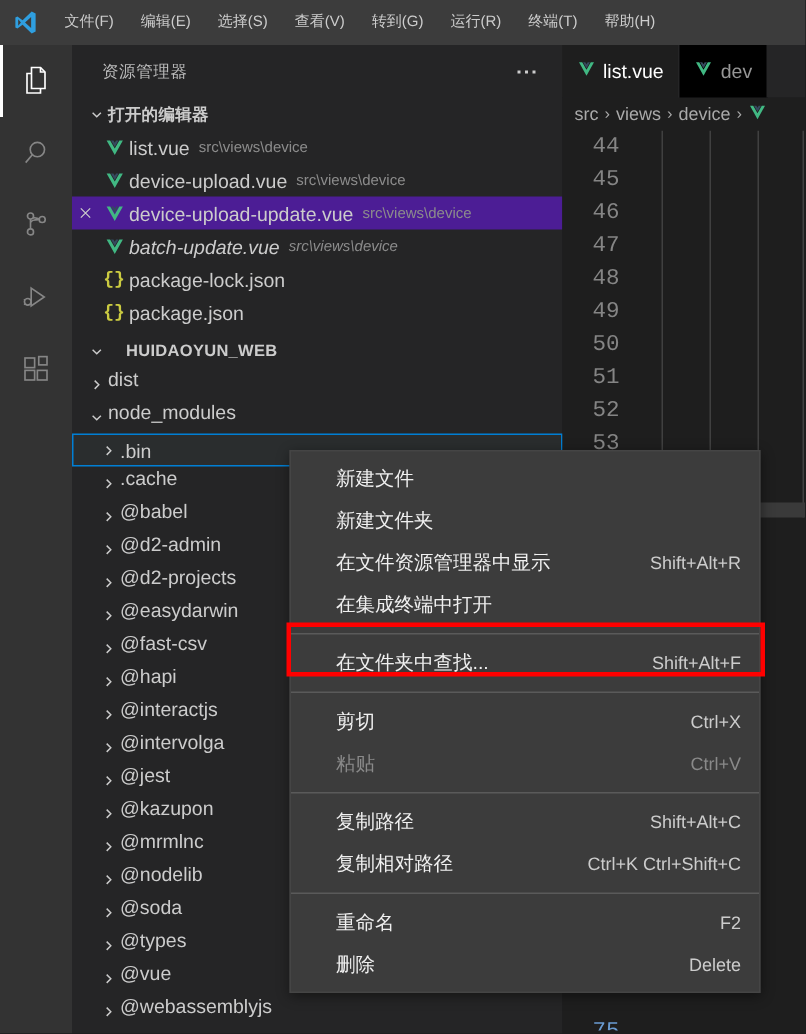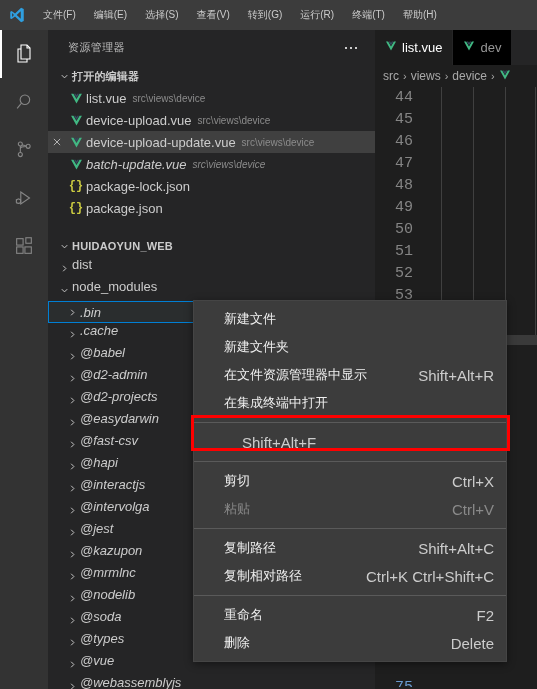--- a/index.html
+++ b/index.html
@@ -62,39 +62,39 @@
   .twisty {
     width:16px; height:22px; display:flex; align-items:center; justify-content:center;
     color:#cccccc; flex:none;
   }
   .twisty svg { display:block; }
 
   .row {
     height:22px; display:flex; align-items:center; font-size:13px;
     color:#cccccc; white-space:nowrap; position:relative;
   }
-  .row.selected-open { background:#404040; }
+  .row.selected-open { background:#4c1d95; }
   .row.focus-border {
     background:#2a2d2e; outline:1px solid #007fd4; outline-offset:-1px; z-index:3;
   }
   .row .close-x {
     width:18px; display:flex; align-items:center; justify-content:center;
     color:#cccccc; font-size:13px; flex:none;
   }
   .row .spacer18 { width:18px; flex:none; }
   .ficon { width:20px; display:flex; align-items:center; justify-content:center; flex:none; }
   .ficon.vue svg { display:block; }
   .ficon.json { color:#cbcb41; font-size:12px; font-weight:bold; font-family:"Liberation Mono","DejaVu Sans Mono",monospace; }
   .fname { font-size:13px; color:#cccccc; }
   .fname.italic { font-style:italic; }
   .fpath { font-size:10px; color:#8c8c8c; margin-left:6px; }
   .fpath.italic { font-style:italic; }
 
   .indent1 { padding-left:8px; }
-  .indent2 { padding-left:16px;font-style:italic; }
+  .indent2 { padding-left:16px; }
   .folder-row { height:22px; display:flex; align-items:flex-start; font-size:13px; color:#cccccc; }
   .folder-row .arrow {
     width:16px; height:22px; display:flex; align-items:center; justify-content:center; flex:none;
   }
 
   
   .editor {
     position:absolute; left:375px; top:30px; width:162px; height:659px;
     background:#1e1e1e; overflow:hidden;
   }
@@ -125,21 +125,21 @@
   
   .ctx-menu {
     position:absolute; left:193px; top:300px; width:314px;
     background:#3c3c3c; border:1px solid #454545;
     box-shadow:0 2px 8px rgba(0,0,0,.45); z-index:40; padding:4px 0;
   }
   .ctx-item {
     height:28px; display:flex; align-items:center; justify-content:space-between;
     padding:0 12px 0 30px; font-size:13px; color:#f0f0f0; white-space:nowrap;
   }
-  .ctx-item .kb { font-size:15px; color:#cccccc; padding-left:18px; }
+  .ctx-item .kb { font-size:12px; color:#cccccc; padding-left:18px; }
   .ctx-item.disabled { color:#8a8a8a; }
   .ctx-item.disabled .kb { color:#8a8a8a; }
   .ctx-sep { height:1px; background:#5a5a5a; margin:5px 0; }
 
   .ctx-highlight {
     position:absolute; left:191px; top:415px; width:319px; height:36px;
     border:3px solid #ff0000; z-index:60; pointer-events:none;
   }
 
   
@@ -298,21 +298,21 @@
       <span class="ficon json">{}</span>
       <span class="fname">package-lock.json</span>
     </div>
 
     <div class="row">
       <span class="spacer18"></span>
       <span class="ficon json">{}</span>
       <span class="fname">package.json</span>
     </div>
 
-    <div class="section-header" style="margin-top:16px;">
+    <div class="section-header" style="margin-top:4px;gap:12px;">
       <span class="twisty">
         <svg width="11" height="11" viewBox="0 0 16 16" fill="none" stroke="#cccccc" stroke-width="1.4">
             <path d="M4 6l4 4 4-4"></path>
           </svg>
       </span>
       <span>HUIDAOYUN_WEB</span>
     </div>
 
     <div class="folder-row indent1">
       <span class="arrow">
@@ -558,20 +558,21 @@
       <span class="kb">Shift+Alt+R</span>
     </div>
     <div class="ctx-item">
       <span>在集成终端中打开</span>
       <span class="kb"></span>
     </div>
 
     <div class="ctx-sep"></div>
 
     <div class="ctx-item">
+      <span>在文件夹中查找...</span>
       <span class="kb">Shift+Alt+F</span>
     </div>
 
     <div class="ctx-sep"></div>
 
     <div class="ctx-item">
       <span>剪切</span>
       <span class="kb">Ctrl+X</span>
     </div>
     <div class="ctx-item disabled">

